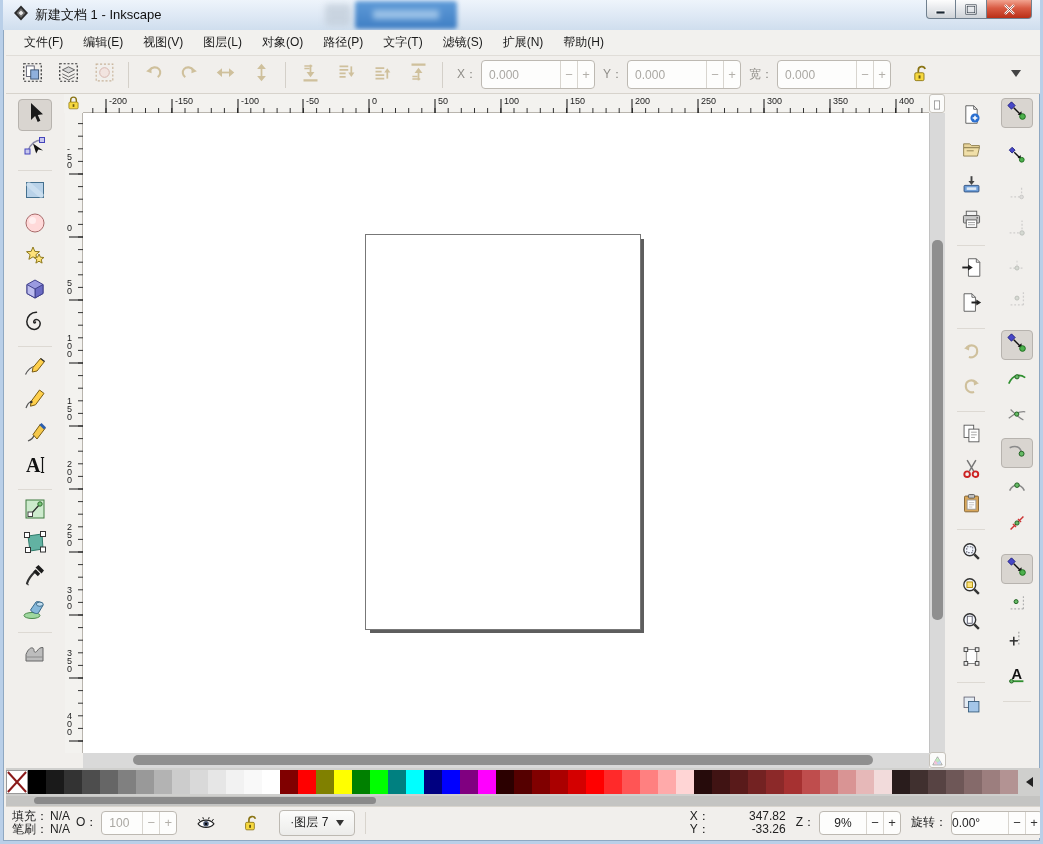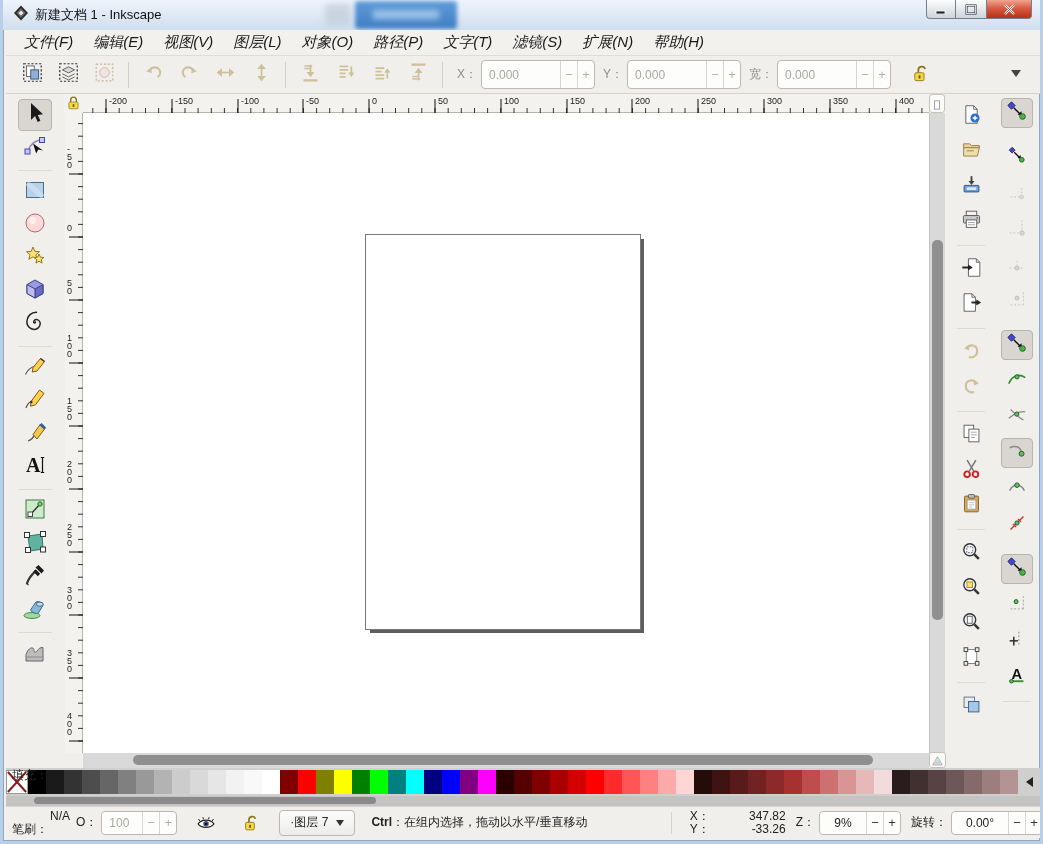--- a/index.html
+++ b/index.html
@@ -22,21 +22,21 @@
   #win-buttons{position:absolute;top:0;right:8px;display:flex;}
   .win-btn{height:19px;border:1px solid #70808f;border-top:none;display:flex;align-items:center;justify-content:center;
     background:linear-gradient(#fdfdfd,#e8eaed 45%,#cfd3d8);}
   .win-btn svg{display:block;}
   #btn-min{width:30px;border-radius:0 0 0 4px;}
   #btn-max{width:30px;border-left:none;border-right:none;}
   #btn-close{width:46px;border-radius:0 0 4px 0;background:linear-gradient(#f2a490,#d95b43 45%,#b92f17);}
   
   #menubar{position:absolute;left:3px;top:30px;width:1037px;height:26px;background:#f2f1ee;border-bottom:1px solid #e0ddd8;
     display:flex;align-items:center;padding-left:8px;}
-  .menu-item{font-size:15px;color:#1a1a1a;padding:3px 10px;cursor:default;font-style:italic;}
+  .menu-item{font-size:12px;color:#1a1a1a;padding:3px 10px;cursor:default;}
   
   #toolbar{position:absolute;left:3px;top:56px;width:1037px;height:38px;background:#f1efec;border-bottom:1px solid #d7d3cc;
     display:flex;align-items:center;padding-left:8px;}
   .tb-btn{width:30px;height:30px;margin:0 3px;display:flex;align-items:center;justify-content:center;border-radius:3px;}
   .tb-btn svg{width:21px;height:21px;}
   .vsep{width:1px;height:26px;background:#d4d0c9;margin:0 6px;}
   .spin-label{font-size:12px;color:#8f8d88;margin:0 4px 0 8px;}
   .spinbox{display:flex;align-items:center;height:29px;border:1px solid #bdb9b2;border-radius:4px;background:#fdfdfc;overflow:hidden;}
   .spin-val{width:78px;padding-left:7px;font-size:12px;color:#a9a7a2;}
   .spin-btn{width:17px;height:100%;display:flex;align-items:center;justify-content:center;font-size:13px;color:#b3b0aa;border-left:1px solid #d8d5cf;}
@@ -84,35 +84,35 @@
   .swatch{width:18px;height:24px;}
   #palette-arrow{position:absolute;right:10px;top:9px;width:0;height:0;border:5px solid transparent;border-right:7px solid #222;}
   #palette-scroll{position:absolute;left:3px;top:796px;width:1037px;height:10px;background:#c4c4c2;}
   #palette-scroll .thumb{position:absolute;left:28px;top:1px;width:342px;height:7px;background:#8a8a8a;border-radius:4px;}
   
   #statusbar{position:absolute;left:3px;top:806px;width:1037px;height:32px;background:#f1efec;border-top:1px solid #d8d4cd;
     display:flex;align-items:center;font-size:12px;color:#222;}
   #fillstroke{display:flex;flex-direction:column;justify-content:center;margin-left:6px;line-height:13px;}
   .fs-row{display:flex;text-align:right;}
   .fs-label{color:#222;}
-  .fs-val{color:#222;margin-left:2px;margin-top:41px;}
+  .fs-val{color:#222;margin-left:2px;}
   #opacity-group{display:flex;align-items:center;margin-left:6px;}
   .status-spin{display:flex;align-items:center;height:24px;border:1px solid #bdb9b2;border-radius:4px;background:#fdfdfc;overflow:hidden;}
   #opacity-group .spin-val{width:40px;}
   .icon-btn{width:30px;height:26px;display:flex;align-items:center;justify-content:center;margin-left:14px;}
   .icon-btn svg{width:20px;height:20px;}
   #layer-select{display:flex;align-items:center;height:26px;margin-left:14px;padding:0 10px;border:1px solid #bdb9b2;border-radius:4px;
     background:linear-gradient(#fcfcfb,#ececea);font-size:12px;}
   #layer-select .caret{width:0;height:0;border:4px solid transparent;border-top:6px solid #333;margin-left:8px;margin-top:5px;}
   #status-message{margin-left:16px;flex:0 0 auto;width:290px;}
   #coords{margin-left:auto;display:flex;flex-direction:column;line-height:13px;width:96px;}
   .coord-row{display:flex;justify-content:space-between;}
   #zoom-group,#rot-group{display:flex;align-items:center;margin-left:10px;}
   #zoom-group .spin-val{width:46px;text-align:center;padding:0;}
-  #rot-group .spin-val{width:56px;text-align:center;padding:0;}
+  #rot-group .spin-val{width:56px;text-align:left;padding:0;}
   .status-label{margin-right:4px;}
   .svsep{width:1px;height:22px;background:#d8d4cd;margin-left:10px;}
 </style>
 </head>
 <body>
 
 <div id="window">
 
   <div id="titlebar">
     <span>
@@ -956,23 +956,20 @@
         <span id="layerlock-slot" style="width: 18px; height: 18px; display: block;"><svg viewBox="0 0 24 24">
             <path d="M9.5 10V7a4 4 0 0 1 7.8-1.2" fill="none" stroke="#8a7414" stroke-width="2"></path>
             <rect x="5.5" y="10" width="10.5" height="9" rx="1.5" fill="#f6d83f" stroke="#8a7414"></rect>
             <rect x="9.8" y="13" width="2.2" height="3.6" fill="#6a5a10"></rect>
           </svg></span>
       </div>
     <div id="layer-select">
       <span>·图层 7</span>
       <span class="caret"></span>
     </div>
-    <div id="status-message">
-      <b>Ctrl</b><span>：在组内选择，拖动以水平/垂直移动</span>
-    </div>
     <div class="svsep"></div>
     <div id="coords">
       <div class="coord-row">
           <span>X：</span>
           <span>347.82</span>
         </div>
       <div class="coord-row">
           <span>Y：</span>
           <span>-33.26</span>
         </div>

